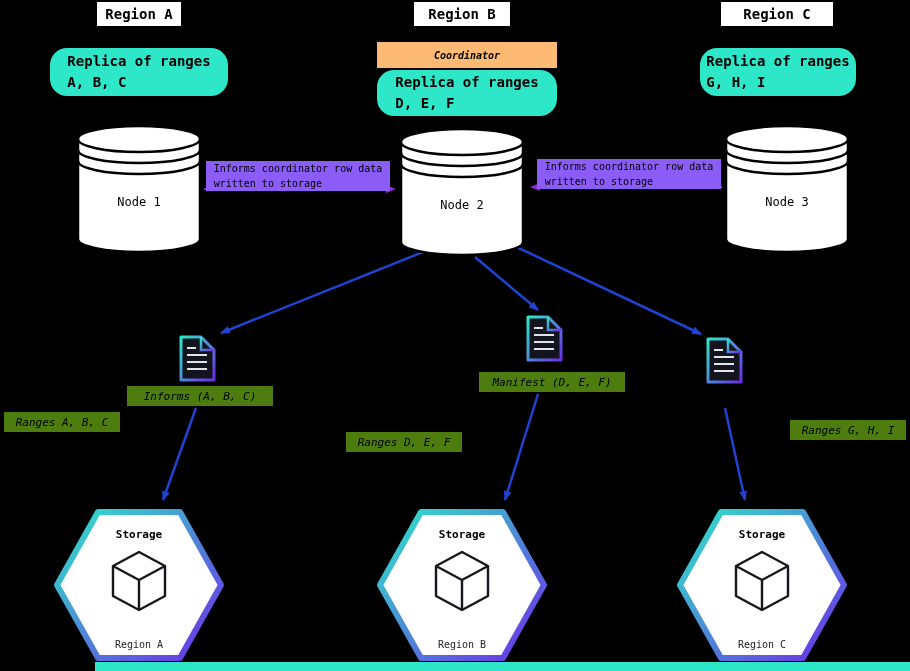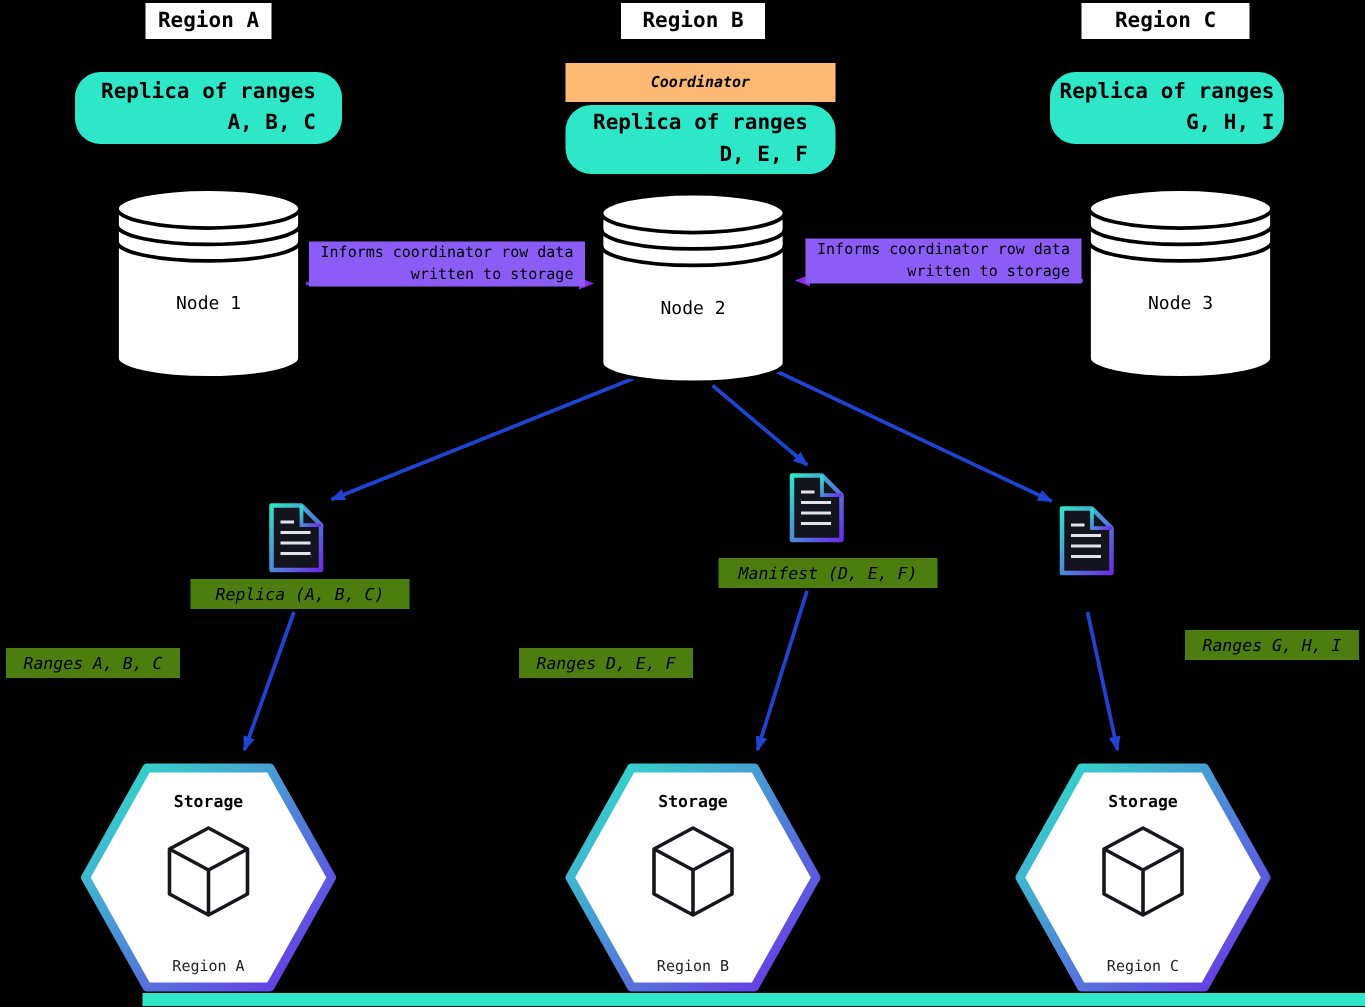--- a/index.html
+++ b/index.html
@@ -4,21 +4,21 @@
 <style>
   html, body { margin:0; padding:0; background:#000; }
   #canvas {
     position:relative; width:910px; height:671px; background:#000;
     font-family:"DejaVu Sans Mono","Liberation Mono",monospace;
     overflow:hidden;
   }
   #canvas > svg { position:absolute; left:0; top:0; }
   .abs {
     position:absolute; display:flex; align-items:center; justify-content:center;
-    text-align:right; color:#000;
+    text-align:left; color:#000;
   }
   .pre { white-space:pre-line; }
   .region-header { font-size:14px; font-weight:bold; background:#fff; }
   .coordinator   { font-size:10px; font-weight:bold; background:#fdba74;font-style:italic; }
   .replica       { font-size:14px; font-weight:bold; background:#2ee6c8; line-height:1.5;border-radius:17px; }
   .node-label    { font-size:12px; }
   .informs       { font-size:10px; background:#8b5cf6; line-height:1.5; }
   .tag           { font-size:11px; background:#4d7c0f;font-style:italic; }
   .storage-title { font-size:11px; font-weight:bold; }
   .storage-region{ font-size:10px; color:#222; }
@@ -134,24 +134,24 @@
 
   <div class="abs node-label" style="left:79px;top:194px;width:120px;height:16px">Node 1</div>
   <div class="abs node-label" style="left:402px;top:197px;width:120px;height:16px">Node 2</div>
   <div class="abs node-label" style="left:727px;top:194px;width:120px;height:16px">Node 3</div>
 
   <div class="abs informs pre" style="left:206px;top:161px;width:184px;height:30px">Informs coordinator row data
 written to storage</div>
   <div class="abs informs pre" style="left:537px;top:159px;width:184px;height:30px">Informs coordinator row data
 written to storage</div>
 
-  <div class="abs tag" style="left:127px;top:386px;width:146px;height:20px">Replica (A, B, C)</div>
+  <div class="abs tag" style="left:127px;top:386px;width:146px;height:20px">Informs (A, B, C)</div>
   <div class="abs tag" style="left:479px;top:372px;width:146px;height:20px">Manifest (D, E, F)</div>
 
-  <div class="abs tag" style="left:4px;top:432px;width:116px;height:20px">Ranges A, B, C</div>
+  <div class="abs tag" style="left:4px;top:412px;width:116px;height:20px">Ranges A, B, C</div>
   <div class="abs tag" style="left:346px;top:432px;width:116px;height:20px">Ranges D, E, F</div>
   <div class="abs tag" style="left:790px;top:420px;width:116px;height:20px">Ranges G, H, I</div>
 
   <div class="abs storage-title" style="left:99px;top:527px;width:80px;height:14px">Storage</div>
   <div class="abs storage-title" style="left:422px;top:527px;width:80px;height:14px">Storage</div>
   <div class="abs storage-title" style="left:722px;top:527px;width:80px;height:14px">Storage</div>
 
   <div class="abs storage-region" style="left:89px;top:637px;width:100px;height:14px">Region A</div>
   <div class="abs storage-region" style="left:412px;top:637px;width:100px;height:14px">Region B</div>
   <div class="abs storage-region" style="left:712px;top:637px;width:100px;height:14px">Region C</div>

